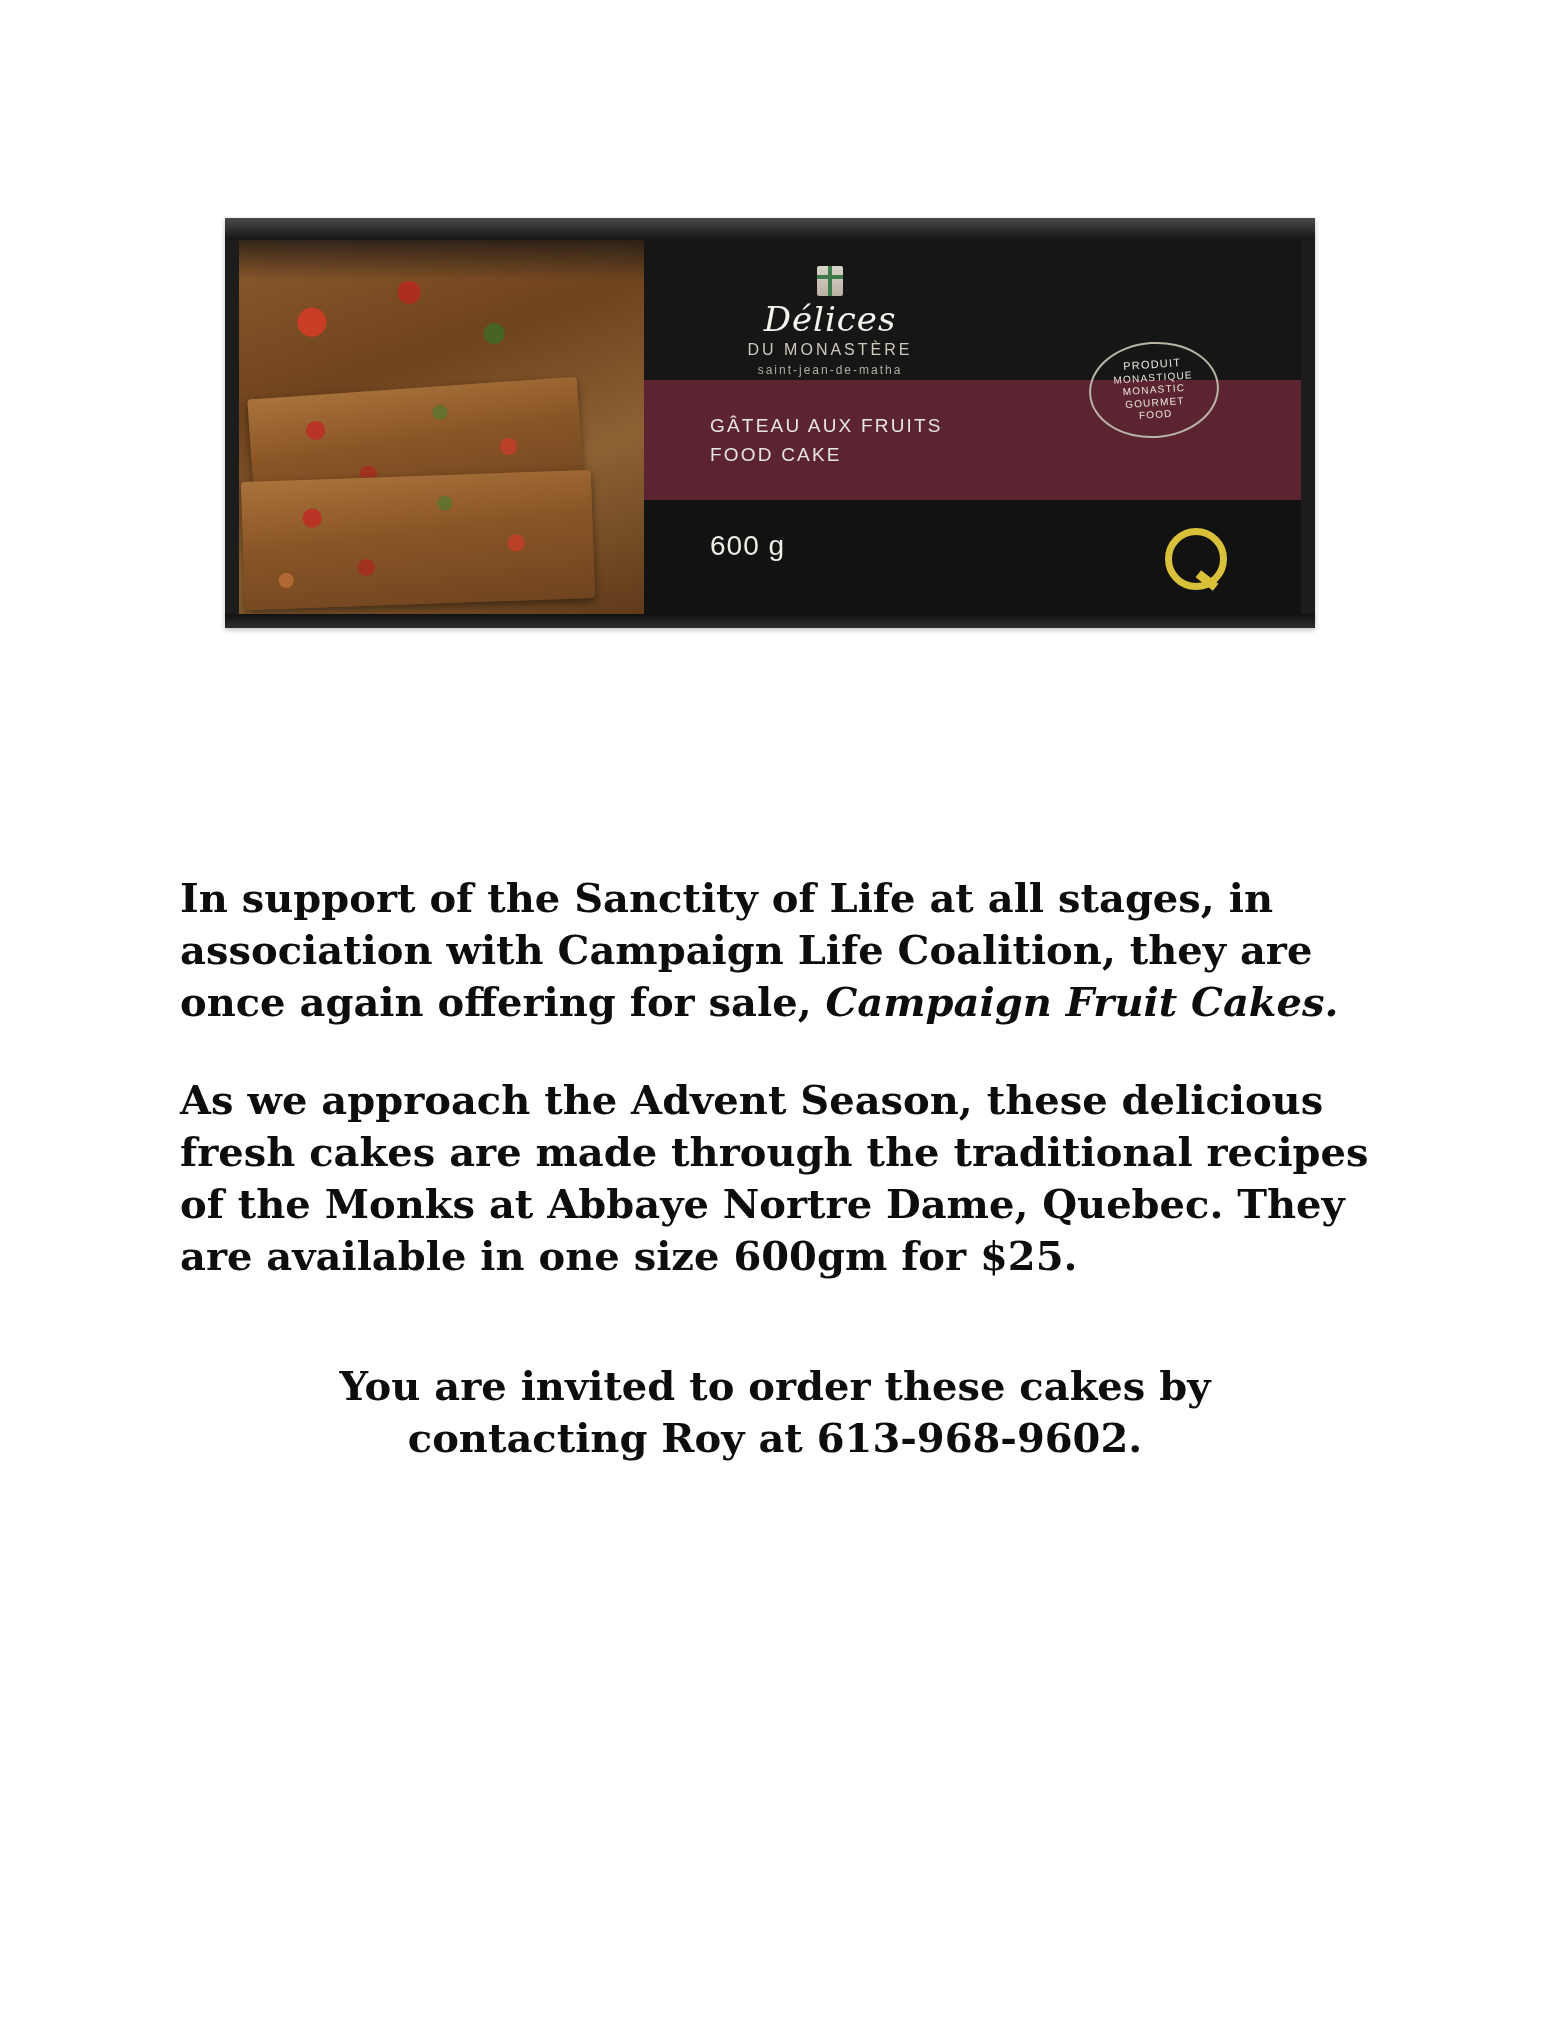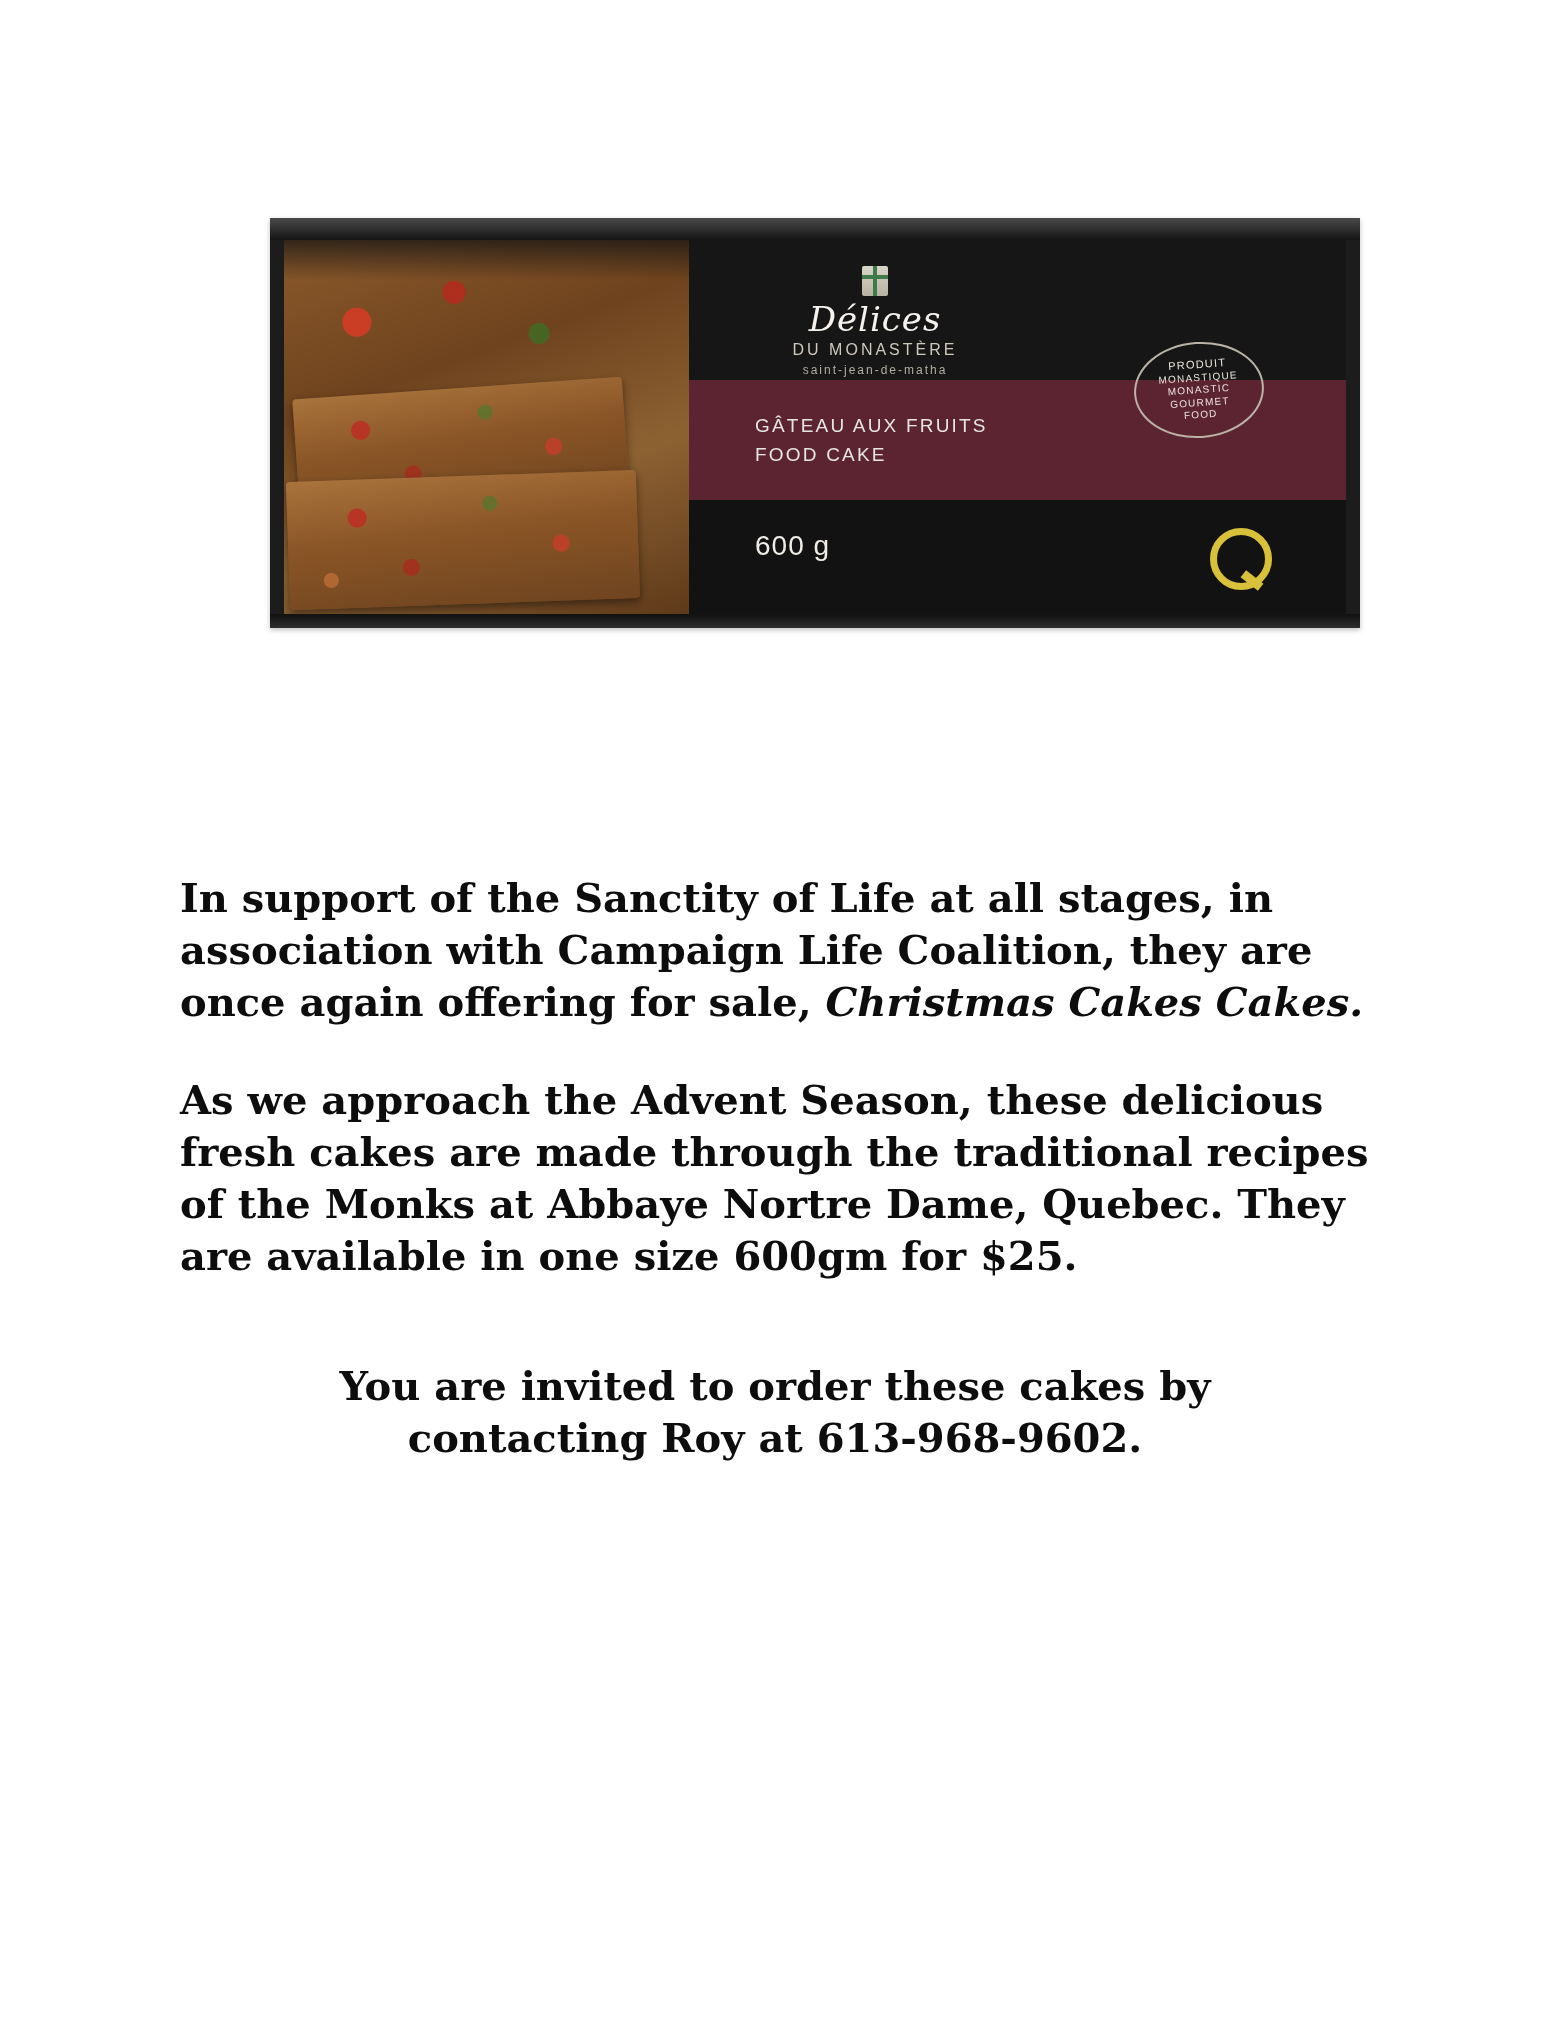--- a/index.html
+++ b/index.html
@@ -29,21 +29,20 @@
     width: 1090px;
     height: 410px;
   }
   .box {
     position: relative;
     width: 100%;
     height: 100%;
     background: #1c1c1c;
     box-shadow: 0 2px 5px rgba(0,0,0,0.25);
     overflow: hidden;
-    margin-left: 45px;
   }
   
   .box-lid {
     position: absolute;
     left: 0; top: 0; right: 0;
     height: 22px;
     background: linear-gradient(180deg, #4a4a4a 0%, #2a2a2a 60%, #151515 100%);
   }
   .box-bottom-edge {
     position: absolute;
@@ -316,19 +315,19 @@
         <div class="q-logo"></div>
       </div>
 
       <div class="box-bottom-edge"></div>
     </div>
   </div>
 
 
   <div class="body-copy">
     <p class="para">
-      <span>In support of the Sanctity of Life at all stages, in association with Campaign Life Coalition, they are once again offering for sale, </span><em>Christmas Cakes Cakes.</em>
+      <span>In support of the Sanctity of Life at all stages, in association with Campaign Life Coalition, they are once again offering for sale, </span><em>Campaign Fruit Cakes.</em>
     </p>
     <p class="para">As we approach the Advent Season, these delicious fresh cakes are made through the traditional recipes of the Monks at Abbaye Nortre Dame, Quebec. They are available in one size 600gm for $25.</p>
     <p class="para para-centered">You are invited to order these cakes by contacting Roy at 613-968-9602.</p>
   </div>
 
 </div>
 
 </body></html>

